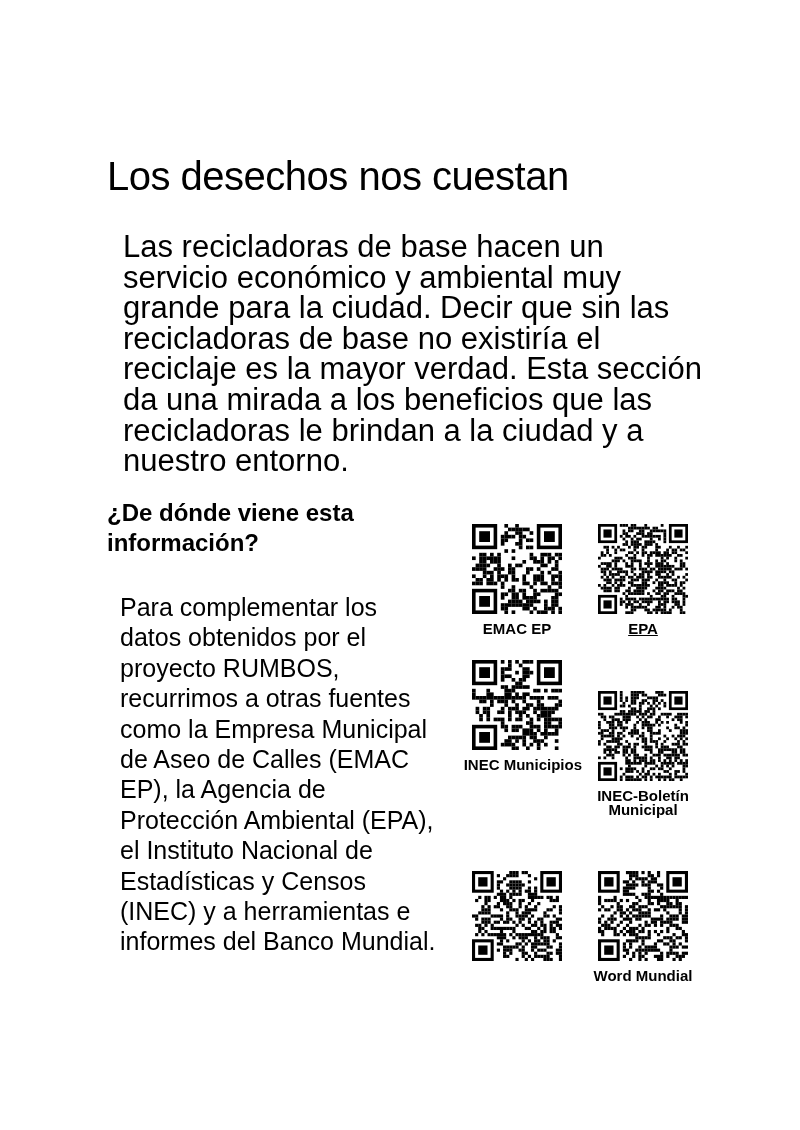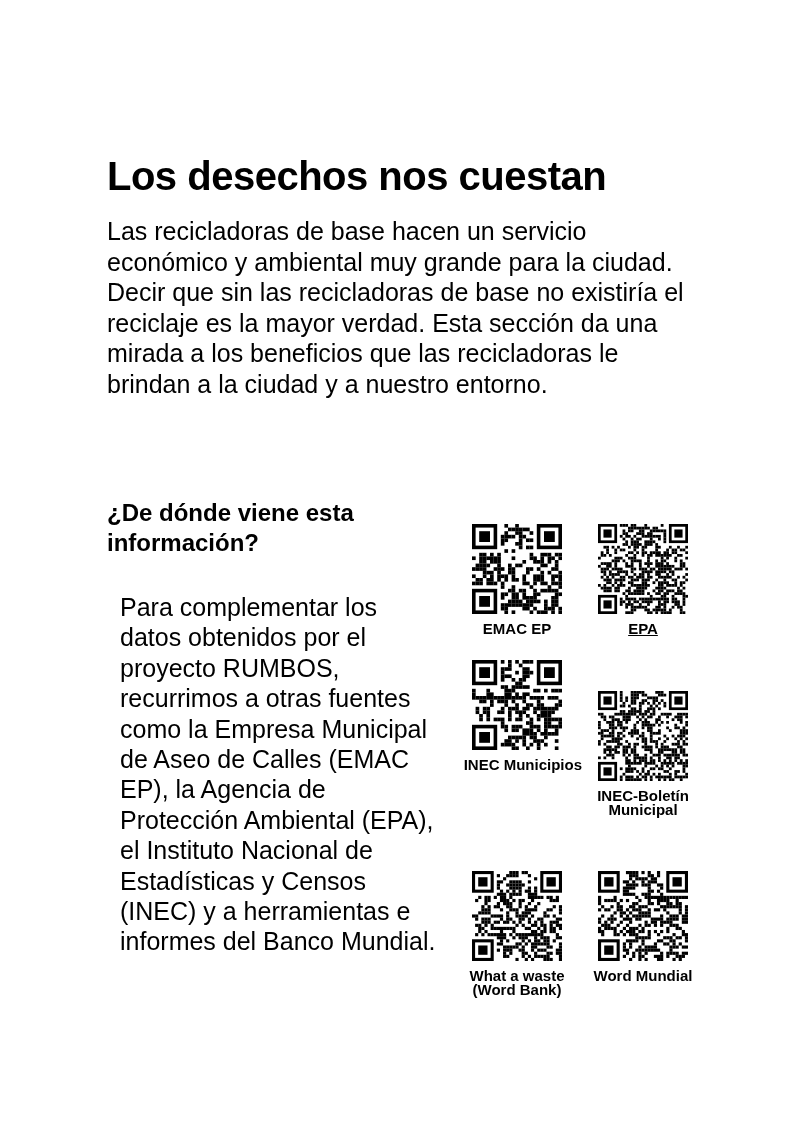--- a/index.html
+++ b/index.html
@@ -1,21 +1,21 @@
 <!DOCTYPE html>
 <html><head>
 <meta charset="utf-8">
 <style>
   html, body { margin: 0; padding: 0; background: #ffffff; }
   body { width: 800px; height: 1130px; position: relative; overflow: hidden;
          font-family: "Liberation Sans", sans-serif; color: #000; }
-  .title { position: absolute; left: 107px; top: 152px; font-size: 40px; font-weight: bold;
+  .title { position: absolute; left: 107px; top: 152px; font-size: 40px; font-weight: normal;
            letter-spacing: -0.5px; margin: 0; line-height: 48px; }
-  .intro { position: absolute; left: 107px; top: 216px; width: 580px; font-size: 25px;
-           line-height: 30.6px; margin: 0; }
+  .intro { position: absolute; left: 107px; top: 216px; width: 580px; font-size: 31px;
+           line-height: 30.6px; margin: 16px; }
   .subhead { position: absolute; left: 107px; top: 498px; width: 320px; font-size: 24px;
              font-weight: bold; line-height: 30px; margin: 0; }
   .body2 { position: absolute; left: 107px; top: 579px; width: 320px; font-size: 25px;
            line-height: 30.4px; margin: 13px; }
   .qr { position: absolute; width: 90px; text-align: center; }
   .qr svg { width: 90px; height: 90px; display: block; }
   .qr .lbl { font-size: 15px; font-weight: bold; line-height: 14px; margin-top: 8px;
              width: 130px; margin-left: -20px; }
 </style>
 </head>
@@ -1750,21 +1750,20 @@
       <rect x="0" y="0" width="7" height="7" fill="#000"></rect>
       <rect x="1" y="1" width="5" height="5" fill="#fff"></rect>
       <rect x="2" y="2" width="3" height="3" fill="#000"></rect>
       <rect x="22" y="0" width="7" height="7" fill="#000"></rect>
       <rect x="23" y="1" width="5" height="5" fill="#fff"></rect>
       <rect x="24" y="2" width="3" height="3" fill="#000"></rect>
       <rect x="0" y="22" width="7" height="7" fill="#000"></rect>
       <rect x="1" y="23" width="5" height="5" fill="#fff"></rect>
       <rect x="2" y="24" width="3" height="3" fill="#000"></rect>
     </svg>
-  <div class="lbl">What a waste (Word Bank)</div>
 </div>
 <div class="qr" style="left:598px; top:871px;">
   <svg class="qrsvg" viewBox="0 0 29 29">
       <rect x="9" y="0" width="1.02" height="1.02" fill="#000"></rect>
       <rect x="10" y="0" width="1.02" height="1.02" fill="#000"></rect>
       <rect x="11" y="0" width="1.02" height="1.02" fill="#000"></rect>
       <rect x="12" y="0" width="1.02" height="1.02" fill="#000"></rect>
       <rect x="14" y="0" width="1.02" height="1.02" fill="#000"></rect>
       <rect x="16" y="0" width="1.02" height="1.02" fill="#000"></rect>
       <rect x="19" y="0" width="1.02" height="1.02" fill="#000"></rect>

